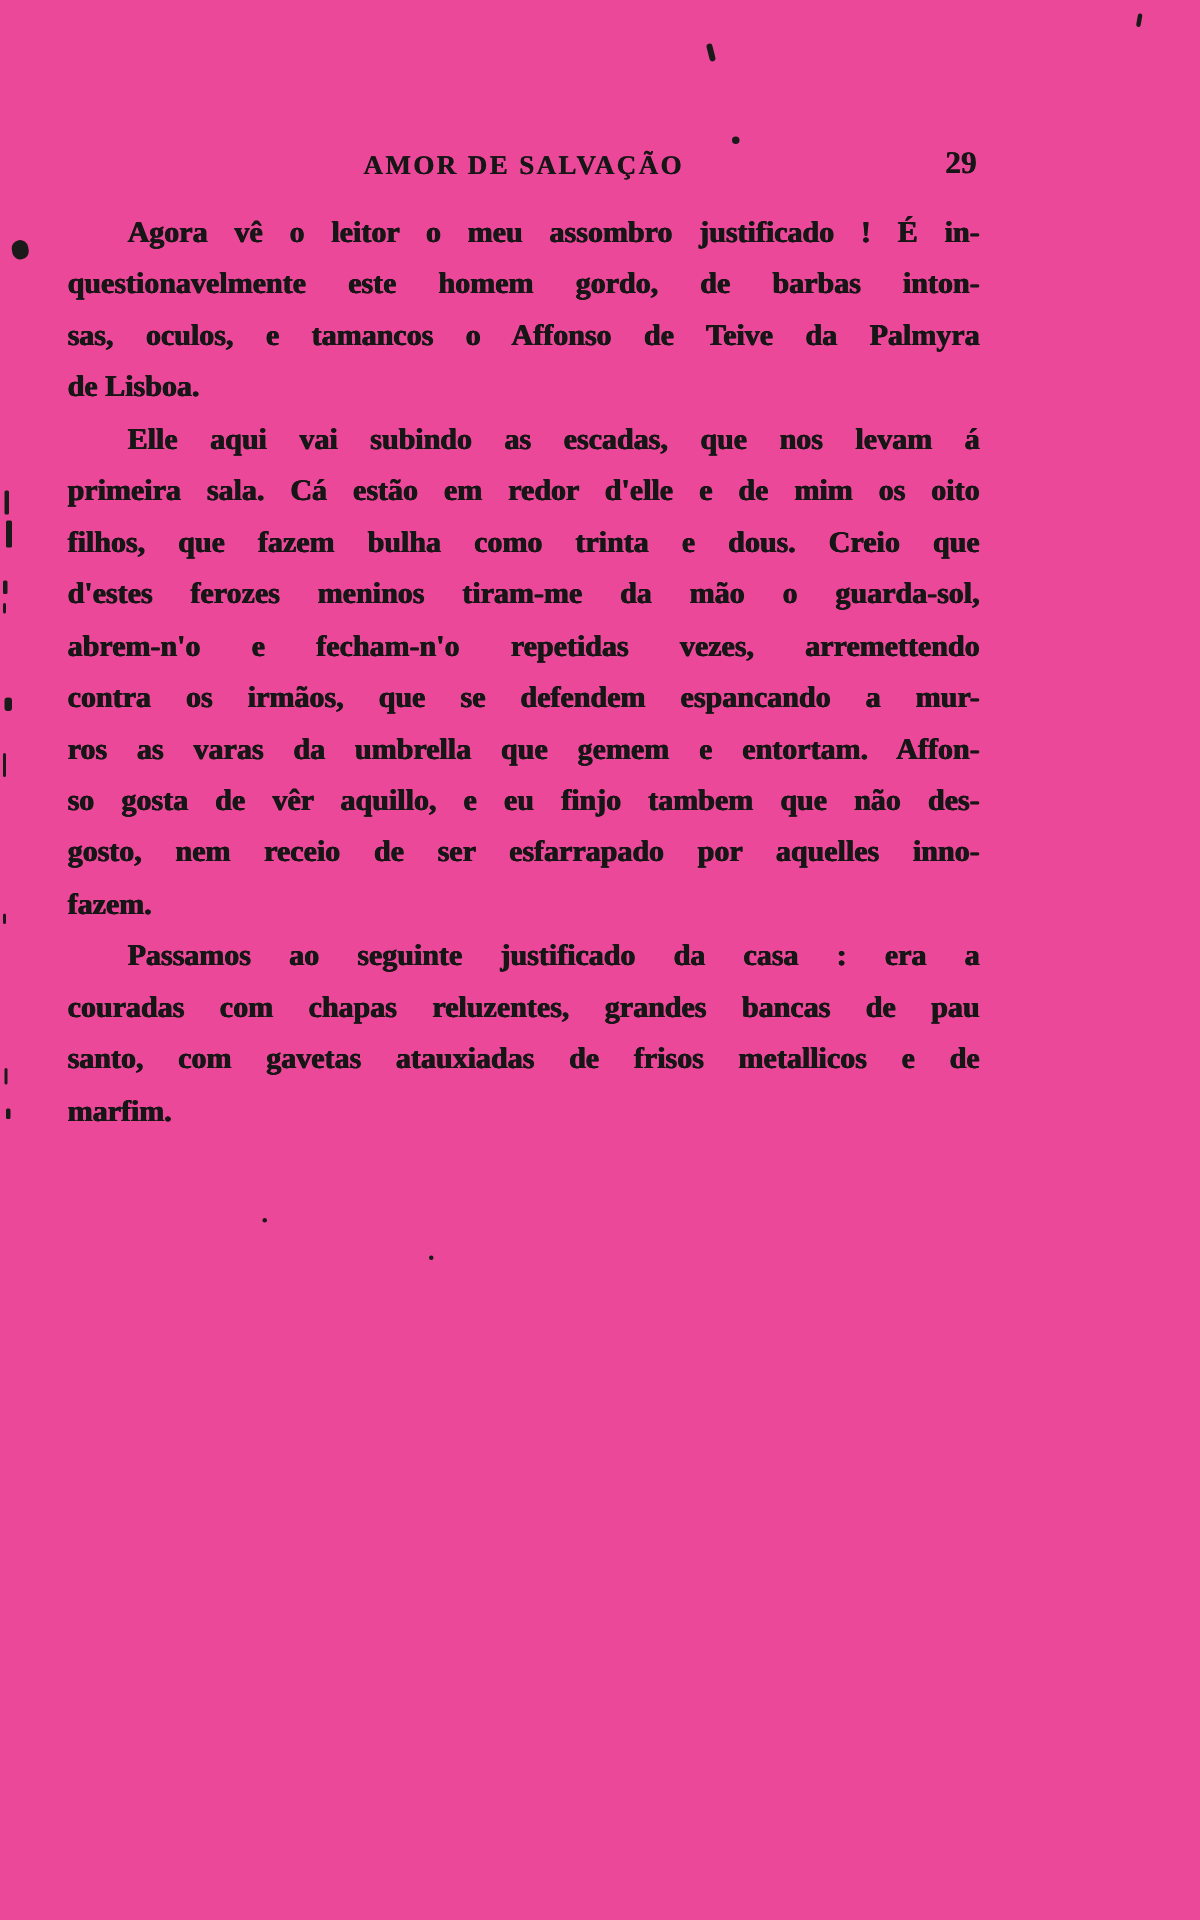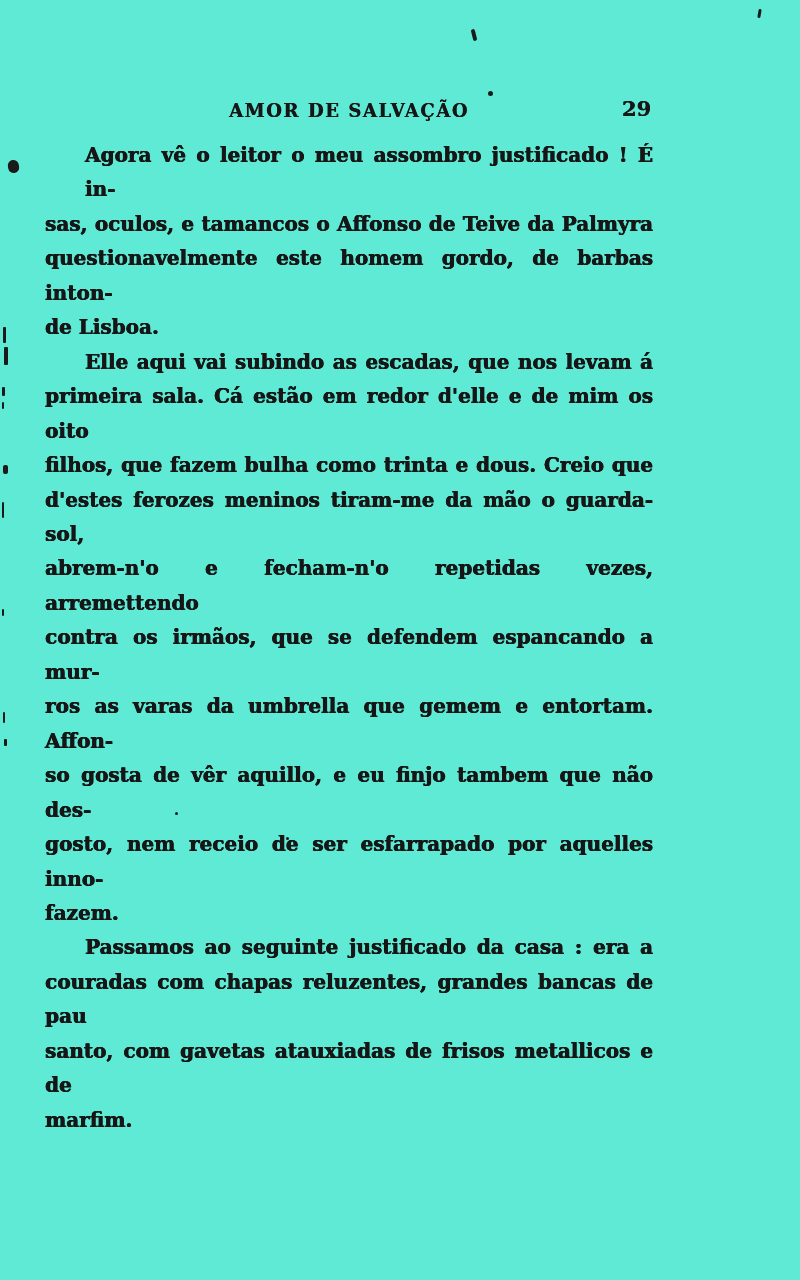--- a/index.html
+++ b/index.html
@@ -32,30 +32,30 @@
     text-align-last:justify;
     white-space:normal;
   }
   .line.end{text-align-last:left;}
   .line.indent{padding-left:40px;}
   .speck{position:absolute;background:#1a1a1a;}
 </style>
 </head>
 <body>
 
-<div class="page" style="background: #5eead4; color: rgb(22, 22, 22);">
+<div class="page" style="background: #ec4899; color: rgb(22, 22, 22); font-family: Liberation Serif, serif;">
   <div class="header">
     <span class="running-title">AMOR DE SALVAÇÃO</span>
     <span class="page-number">29</span>
   </div>
 
   <div class="body-text">
       <div class="line indent">Agora vê o leitor o meu assombro justificado ! É in-</div>
+      <div class="line">questionavelmente este homem gordo, de barbas inton-</div>
       <div class="line">sas, oculos, e tamancos o Affonso de Teive da Palmyra</div>
-      <div class="line">questionavelmente este homem gordo, de barbas inton-</div>
       <div class="line end">de Lisboa.</div>
       <div class="line indent">Elle aqui vai subindo as escadas, que nos levam á</div>
       <div class="line">primeira sala. Cá estão em redor d'elle e de mim os oito</div>
       <div class="line">filhos, que fazem bulha como trinta e dous. Creio que</div>
       <div class="line">d'estes ferozes meninos tiram-me da mão o guarda-sol,</div>
       <div class="line">abrem-n'o e fecham-n'o repetidas vezes, arremettendo</div>
       <div class="line">contra os irmãos, que se defendem espancando a mur-</div>
       <div class="line">ros as varas da umbrella que gemem e entortam. Affon-</div>
       <div class="line">so gosta de vêr aquillo, e eu finjo tambem que não des-</div>
       <div class="line">gosto, nem receio de ser esfarrapado por aquelles inno-</div>

